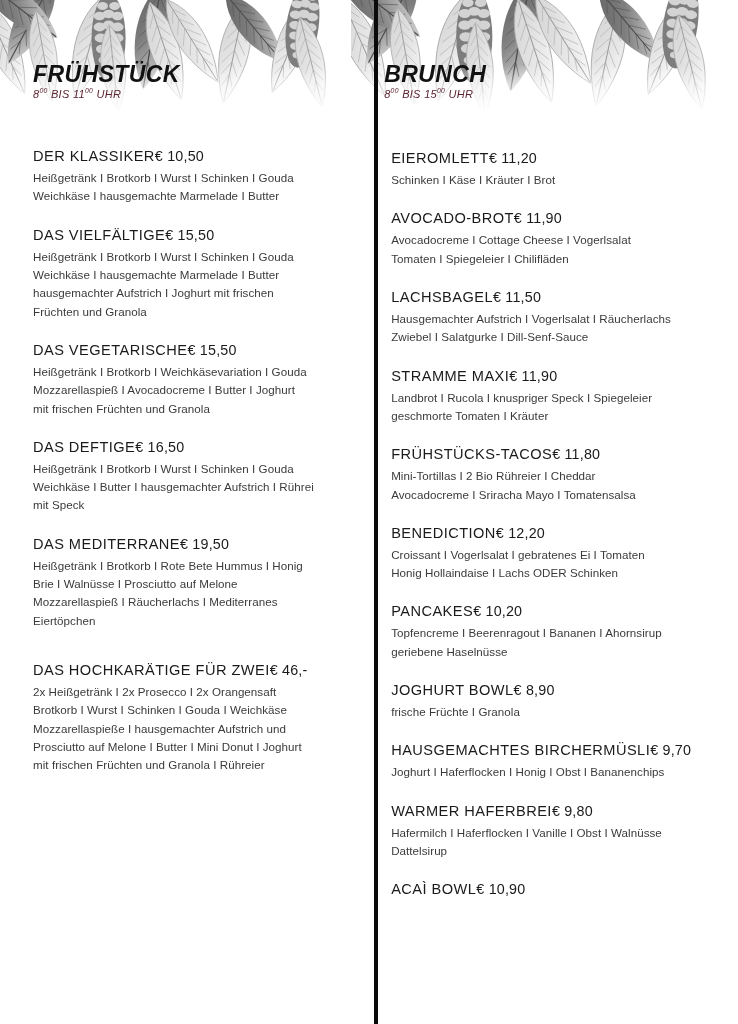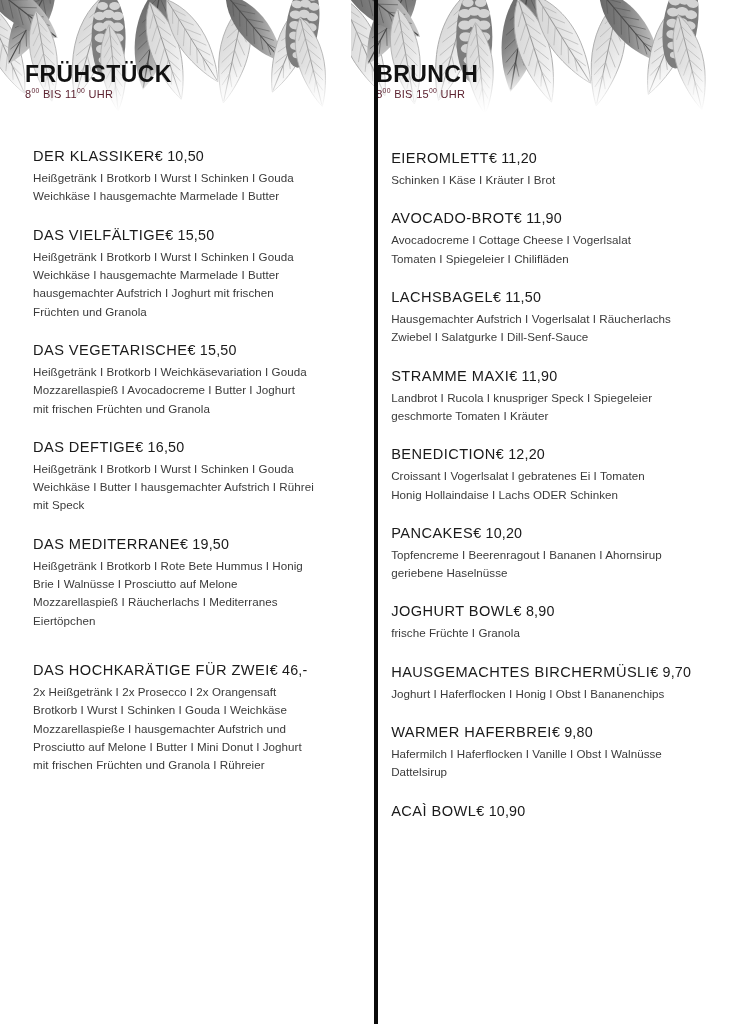--- a/index.html
+++ b/index.html
@@ -65,23 +65,24 @@
     right: 0;
     bottom: 0;
     height: 46px;
     background: linear-gradient(to bottom, rgba(255,255,255,0) 0%, rgba(255,255,255,0.55) 45%, #ffffff 100%);
     z-index: 2;
     pointer-events: none;
   }
 
   .banner-heading {
     position: absolute;
-    left: 25px;
+    left: 33px;
     bottom: 12px;
     z-index: 4;
+    font-style: italic;
   }
   .section-title {
     margin: 0;
     font-size: 23px;
     font-weight: 700;
     letter-spacing: 0.4px;
     line-height: 1.05;
     color: #111111;
   }
   .section-hours {
@@ -473,20 +474,30 @@
             <span class="dish-name">STRAMME MAXI</span>
             <span class="dish-price">€ 11,90</span>
           </div>
           <div class="dish-desc">
             <span class="desc-line">Landbrot I Rucola I knuspriger Speck I Spiegeleier</span>
             <span class="desc-line">geschmorte Tomaten I Kräuter</span>
           </div>
         </div>
         <div class="dish">
           <div class="dish-head">
+            <span class="dish-name">FRÜHSTÜCKS-TACOS</span>
+            <span class="dish-price">€ 11,80</span>
+          </div>
+          <div class="dish-desc">
+            <span class="desc-line">Mini-Tortillas I 2 Bio Rühreier I Cheddar</span>
+            <span class="desc-line">Avocadocreme I Sriracha Mayo I Tomatensalsa</span>
+          </div>
+        </div>
+        <div class="dish">
+          <div class="dish-head">
             <span class="dish-name">BENEDICTION</span>
             <span class="dish-price">€ 12,20</span>
           </div>
           <div class="dish-desc">
             <span class="desc-line">Croissant I Vogerlsalat I gebratenes Ei I Tomaten</span>
             <span class="desc-line">Honig Hollaindaise I Lachs ODER Schinken</span>
           </div>
         </div>
         <div class="dish">
           <div class="dish-head">

